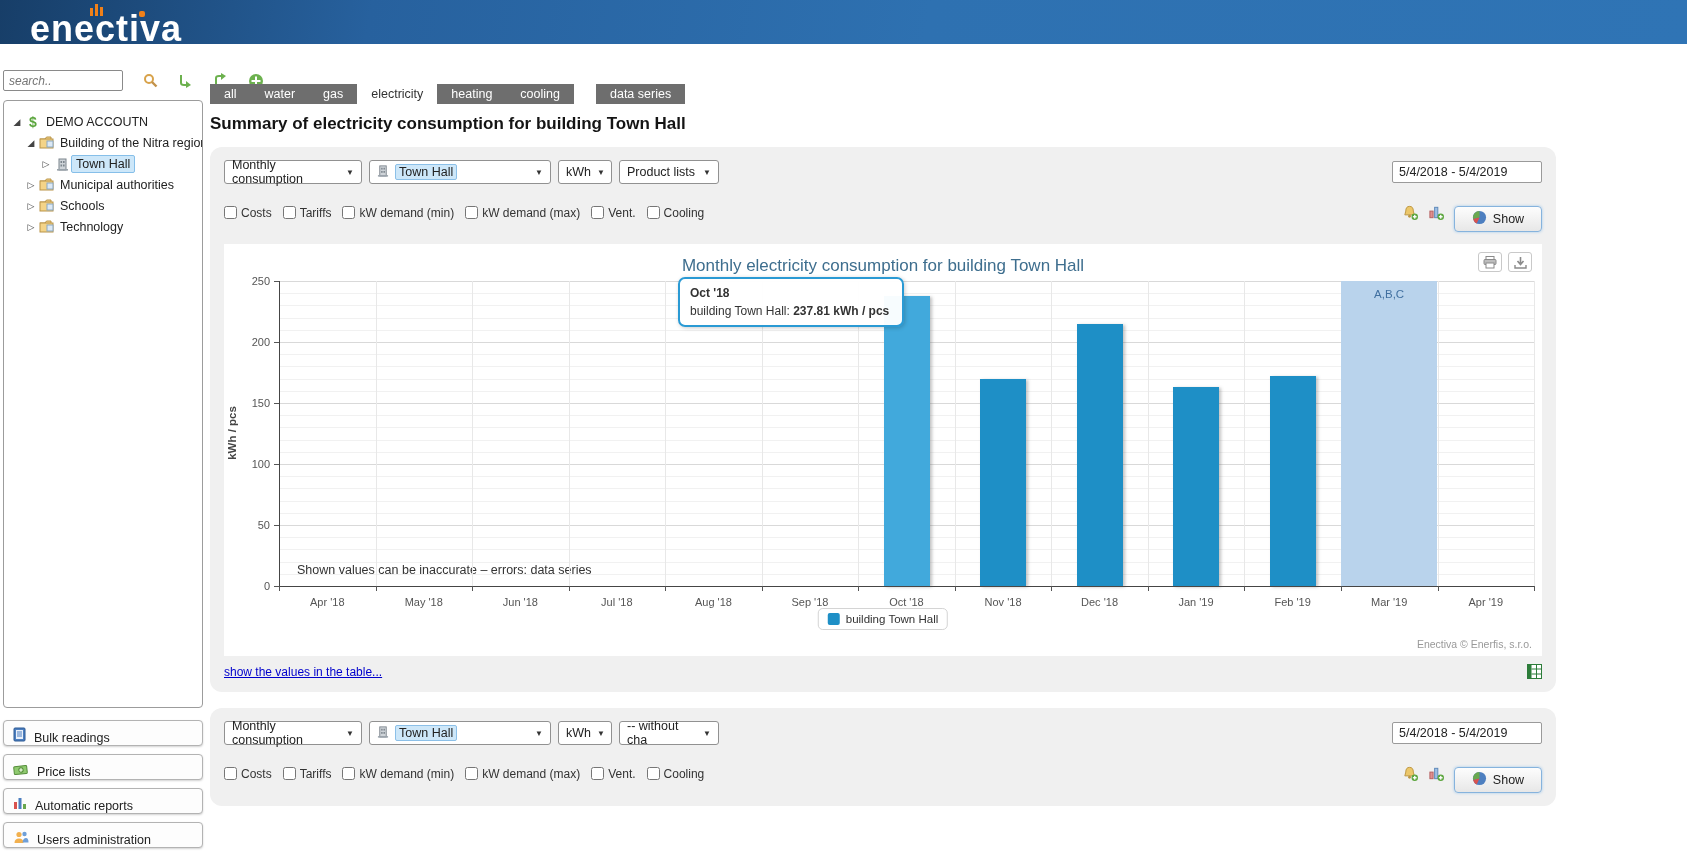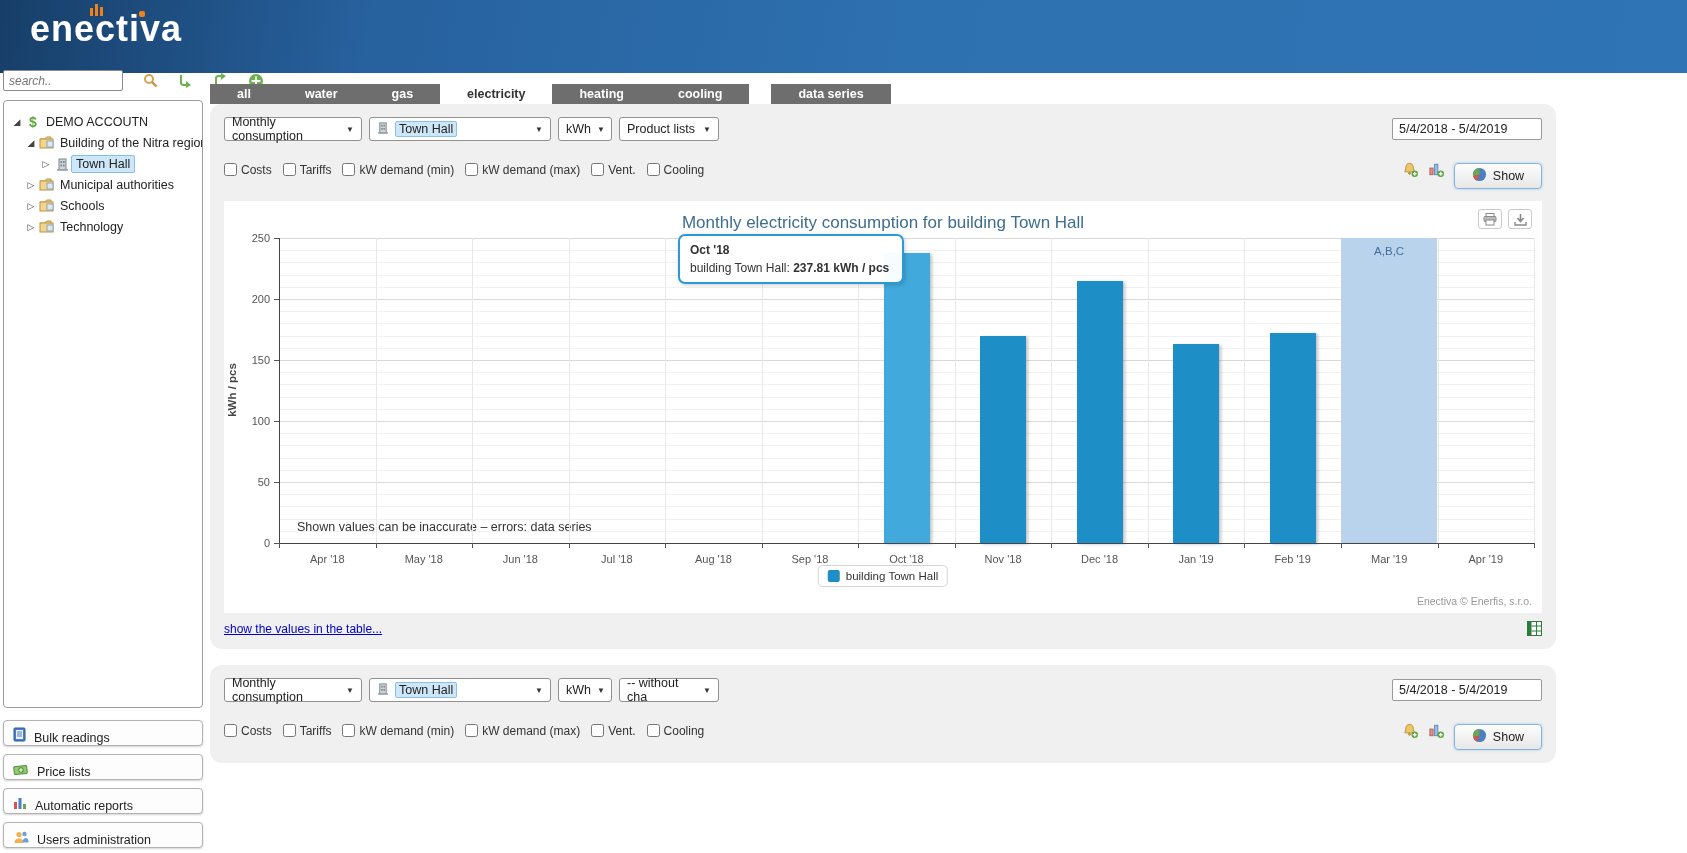--- a/index.html
+++ b/index.html
@@ -1,20 +1,20 @@
 <!DOCTYPE html>
 <html><head>
 <meta charset="utf-8">
 <style>
   * { box-sizing: border-box; margin:0; padding:0; }
   html,body { width:1687px; height:853px; overflow:hidden; background:#fff;
     font-family:"Liberation Sans", sans-serif; }
 
   
-  .topbar { position:relative; height:73px;
+  .topbar { position:relative; height:44px;
     background:linear-gradient(100deg,#173e68 0%,#27619e 22%,#2e71b1 55%,#2f74b5 100%);text-align:right; }
   .logo { position:absolute; left:30px; top:8px; color:#fff; font-size:36px; font-weight:bold;
     letter-spacing:1px; }
   .logo-bars { position:absolute; left:60px; top:-4px; display:flex; gap:2px; align-items:flex-end; }
   .logo-bars i { display:block; width:3px; background:#f08019; }
   .logo-dot { position:absolute; left:109px; top:3px; width:6px; height:6px; border-radius:2px; background:#f08019; }
   .tabs { position:absolute; left:225px; bottom:0; display:flex; align-items:flex-end; }
   .tab { margin-right:5px; padding:7px 17px 8px; font-size:12.5px; color:#fff; cursor:pointer;
     background:linear-gradient(#4489c5,#2a69a7); border:1px solid #5fa0d2; border-bottom:none;
     border-radius:5px 5px 0 0; white-space:nowrap; }
@@ -37,21 +37,21 @@
   .lvl0 { padding-left:2px; } .lvl1 { padding-left:16px; } .lvl2 { padding-left:31px; }
   .side-btn { margin-top:8px; height:26px; border:1px solid #b3b3b3; border-radius:4px;
     background:#fdfdfd; box-shadow:0 1px 2px rgba(0,0,0,.18); display:flex; align-items:flex-end;
     gap:8px; padding:0 9px; font-size:12.5px; color:#222; cursor:pointer; }
   .side-btn.first { margin-top:12px; }
 
   
   .main { position:absolute; left:210px; top:84px; width:1346px; }
   .subtabs { display:flex; align-items:center; font-size:12.5px; }
   .sub-grp { display:flex; background:#6e6e6e; color:#fff; }
-  .subtab { padding:3px 27px; cursor:pointer; white-space:nowrap;font-weight:bold; }
+  .subtab { padding:3px 14px; cursor:pointer; white-space:nowrap; }
   .subtab.active { background:#fff; color:#333; }
   .sub-spacer { width:22px; }
   .page-title { font-size:17px; font-weight:bold; color:#141414; margin:10px 0 13px; }
 
   .panel { background:#f0f0f0; border-radius:12px; padding:13px 14px; margin-bottom:16px; }
   .controls { display:flex; align-items:center; gap:7px; }
   .select { height:24px; background:#fff; border:1px solid #919191; border-radius:3px;
     display:flex; align-items:center; padding:0 7px; font-size:12.5px; color:#222; gap:6px; cursor:pointer; }
   .select .caret { font-size:8px; color:#333; margin-left:auto; }
   .sel-hl { background:#cde7f9; border:1px solid #8cc0e8; border-radius:2px; padding:0 3px; }
@@ -262,20 +262,21 @@
     <div class="sub-grp">
       <span class="subtab">heating</span>
       <span class="subtab">cooling</span>
     </div>
     <span class="sub-spacer"></span>
     <div class="sub-grp">
       <span class="subtab">data series</span>
     </div>
   </div>
 
+  <div class="page-title">Summary of electricity consumption for building Town Hall</div>
 
   <div class="panel">
     <div class="controls">
       <div class="select w1">
         <span>Monthly consumption</span>
           <span class="caret">▼</span>
       </div>
       <div class="select w2">
         <span>
           <svg width="12" height="13" viewBox="0 0 13 14">

